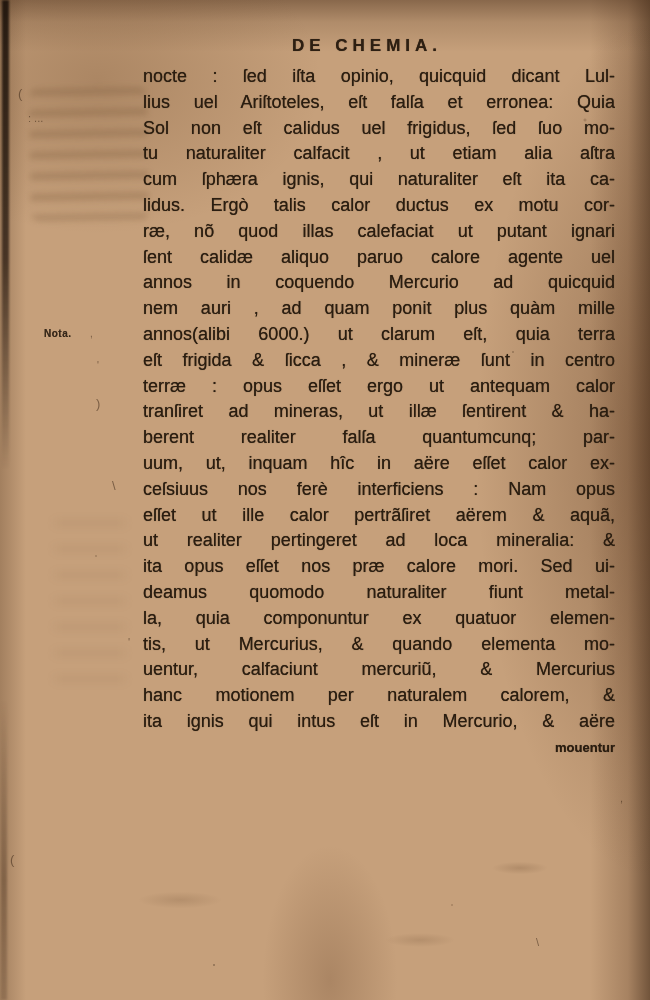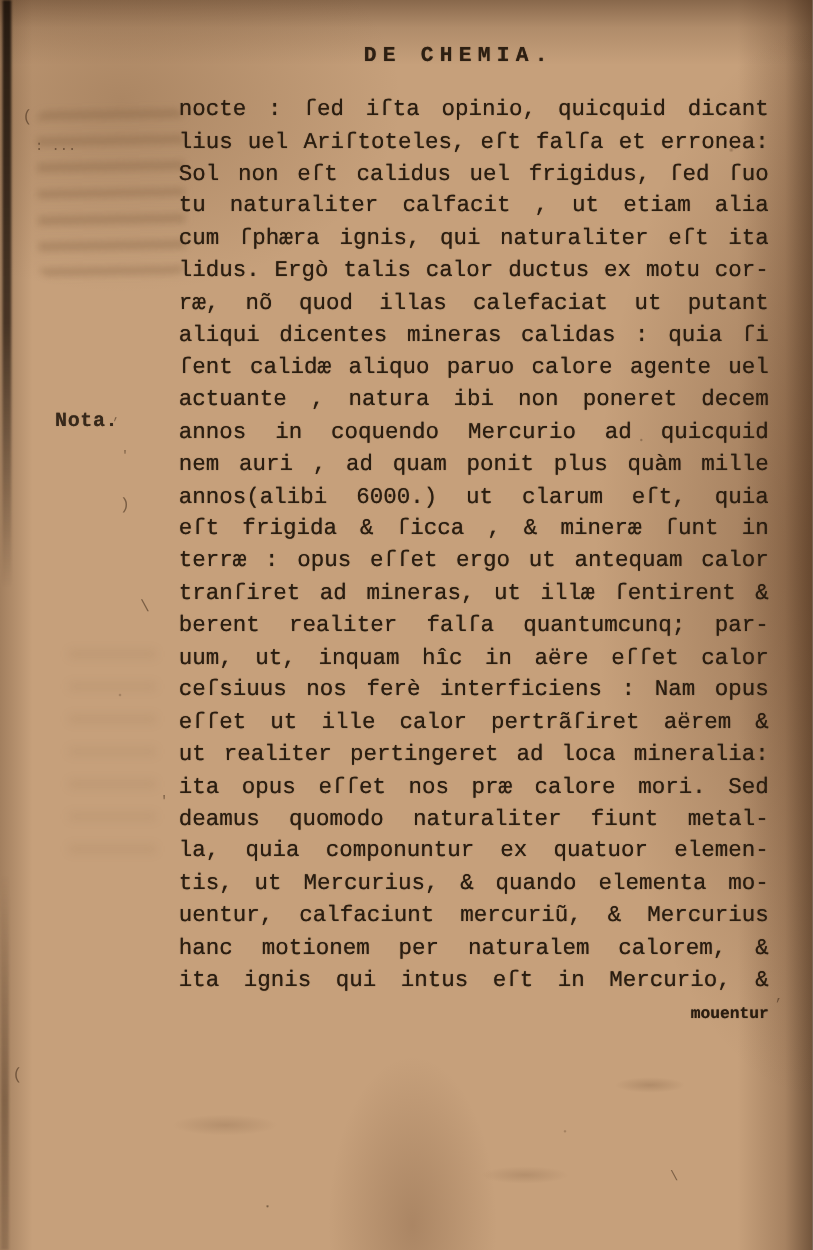--- a/index.html
+++ b/index.html
@@ -1,21 +1,21 @@
 <!DOCTYPE html>
 <html><head>
 <meta charset="utf-8">
 <style>
   html,body{margin:0;padding:0;background:#555;}
   .page{
     position:relative;
     width:650px;height:1000px;
     margin:0 auto;
     overflow:hidden;
-    font-family:Liberation Mono, monospace;
+    font-family:Liberation Sans, sans-serif;
     background:
       radial-gradient(ellipse 320px 220px at 15% 8%, rgba(110,75,45,0.30), transparent 70%),
       radial-gradient(ellipse 90px 180px at 330px 980px, rgba(100,65,40,0.28), transparent 75%),
       radial-gradient(ellipse 260px 600px at 102% 45%, rgba(85,52,28,0.42), transparent 72%),
       linear-gradient(180deg, rgba(75,48,28,0.50) 0px, rgba(75,48,28,0.18) 22px, rgba(75,48,28,0) 52px),
       linear-gradient(270deg, rgba(62,38,20,0.62) 0px, rgba(95,62,38,0.30) 22px, rgba(95,62,38,0) 60px),
       linear-gradient(90deg, rgba(80,52,30,0.30) 0px, rgba(80,52,30,0) 26px),
       #c6a07b;
   }
   .texture{
@@ -60,27 +60,27 @@
     position:absolute;left:143px;top:36px;width:472px;
     transform:translateX(-12px);
     text-align:center;
     font-size:17px;font-weight:bold;
     letter-spacing:5px;
     color:#2d1f12;
     text-shadow:0 0 0.7px rgba(45,31,18,0.85);
   }
   .margin-note{
     position:absolute;left:44px;top:328px;
-    font-size:16px;font-weight:bold;
+    font-size:10px;font-weight:bold;
     color:#37281a;
     letter-spacing:0.5px;
     text-shadow:0 0 0.6px rgba(55,40,26,0.7);
   }
   .text-block{
-    position:absolute;left:143px;top:76px;width:472px;
+    position:absolute;left:143px;top:64px;width:472px;
     color:#2a1d10;
   }
   .line{
     font-size:18px;
     height:25.8px;line-height:25.8px;
     text-align:justify;
     text-align-last:justify;
     word-spacing:1px;
     text-shadow:0 0 0.7px rgba(42,29,16,0.85);
     white-space:normal;
@@ -109,23 +109,21 @@
   <div class="margin-note">Nota.</div>
 
   <div class="text-block">
     <div class="line">nocte : ſed iſta opinio, quicquid dicant Lul-</div>
     <div class="line">lius uel Ariſtoteles, eſt falſa et erronea: Quia</div>
     <div class="line">Sol non eſt calidus uel frigidus, ſed ſuo mo-</div>
     <div class="line">tu naturaliter calfacit , ut etiam alia aſtra</div>
     <div class="line">cum ſphæra ignis, qui naturaliter eſt ita ca-</div>
     <div class="line">lidus. Ergò talis calor ductus ex motu cor-</div>
     <div class="line">ræ, nõ quod illas calefaciat ut putant ignari</div>
-    <div class="line">aliqui dicentes mineras calidas : quia ſi eſ-</div>
     <div class="line">ſent calidæ aliquo paruo calore agente uel</div>
-    <div class="line">actuante , natura ibi non poneret decem</div>
     <div class="line">annos in coquendo Mercurio ad quicquid</div>
     <div class="line">nem auri , ad quam ponit plus quàm mille</div>
     <div class="line">annos(alibi 6000.) ut clarum eſt, quia terra</div>
     <div class="line">eſt frigida &amp; ſicca , &amp; mineræ ſunt in centro</div>
     <div class="line">terræ : opus eſſet ergo ut antequam calor</div>
     <div class="line">tranſiret ad mineras, ut illæ ſentirent &amp; ha-</div>
     <div class="line">berent realiter falſa quantumcunq; par-</div>
     <div class="line">uum, ut, inquam hîc in aëre eſſet calor ex-</div>
     <div class="line">ceſsiuus nos ferè interficiens : Nam opus</div>
     <div class="line">eſſet ut ille calor pertrãſiret aërem &amp; aquã,</div>

